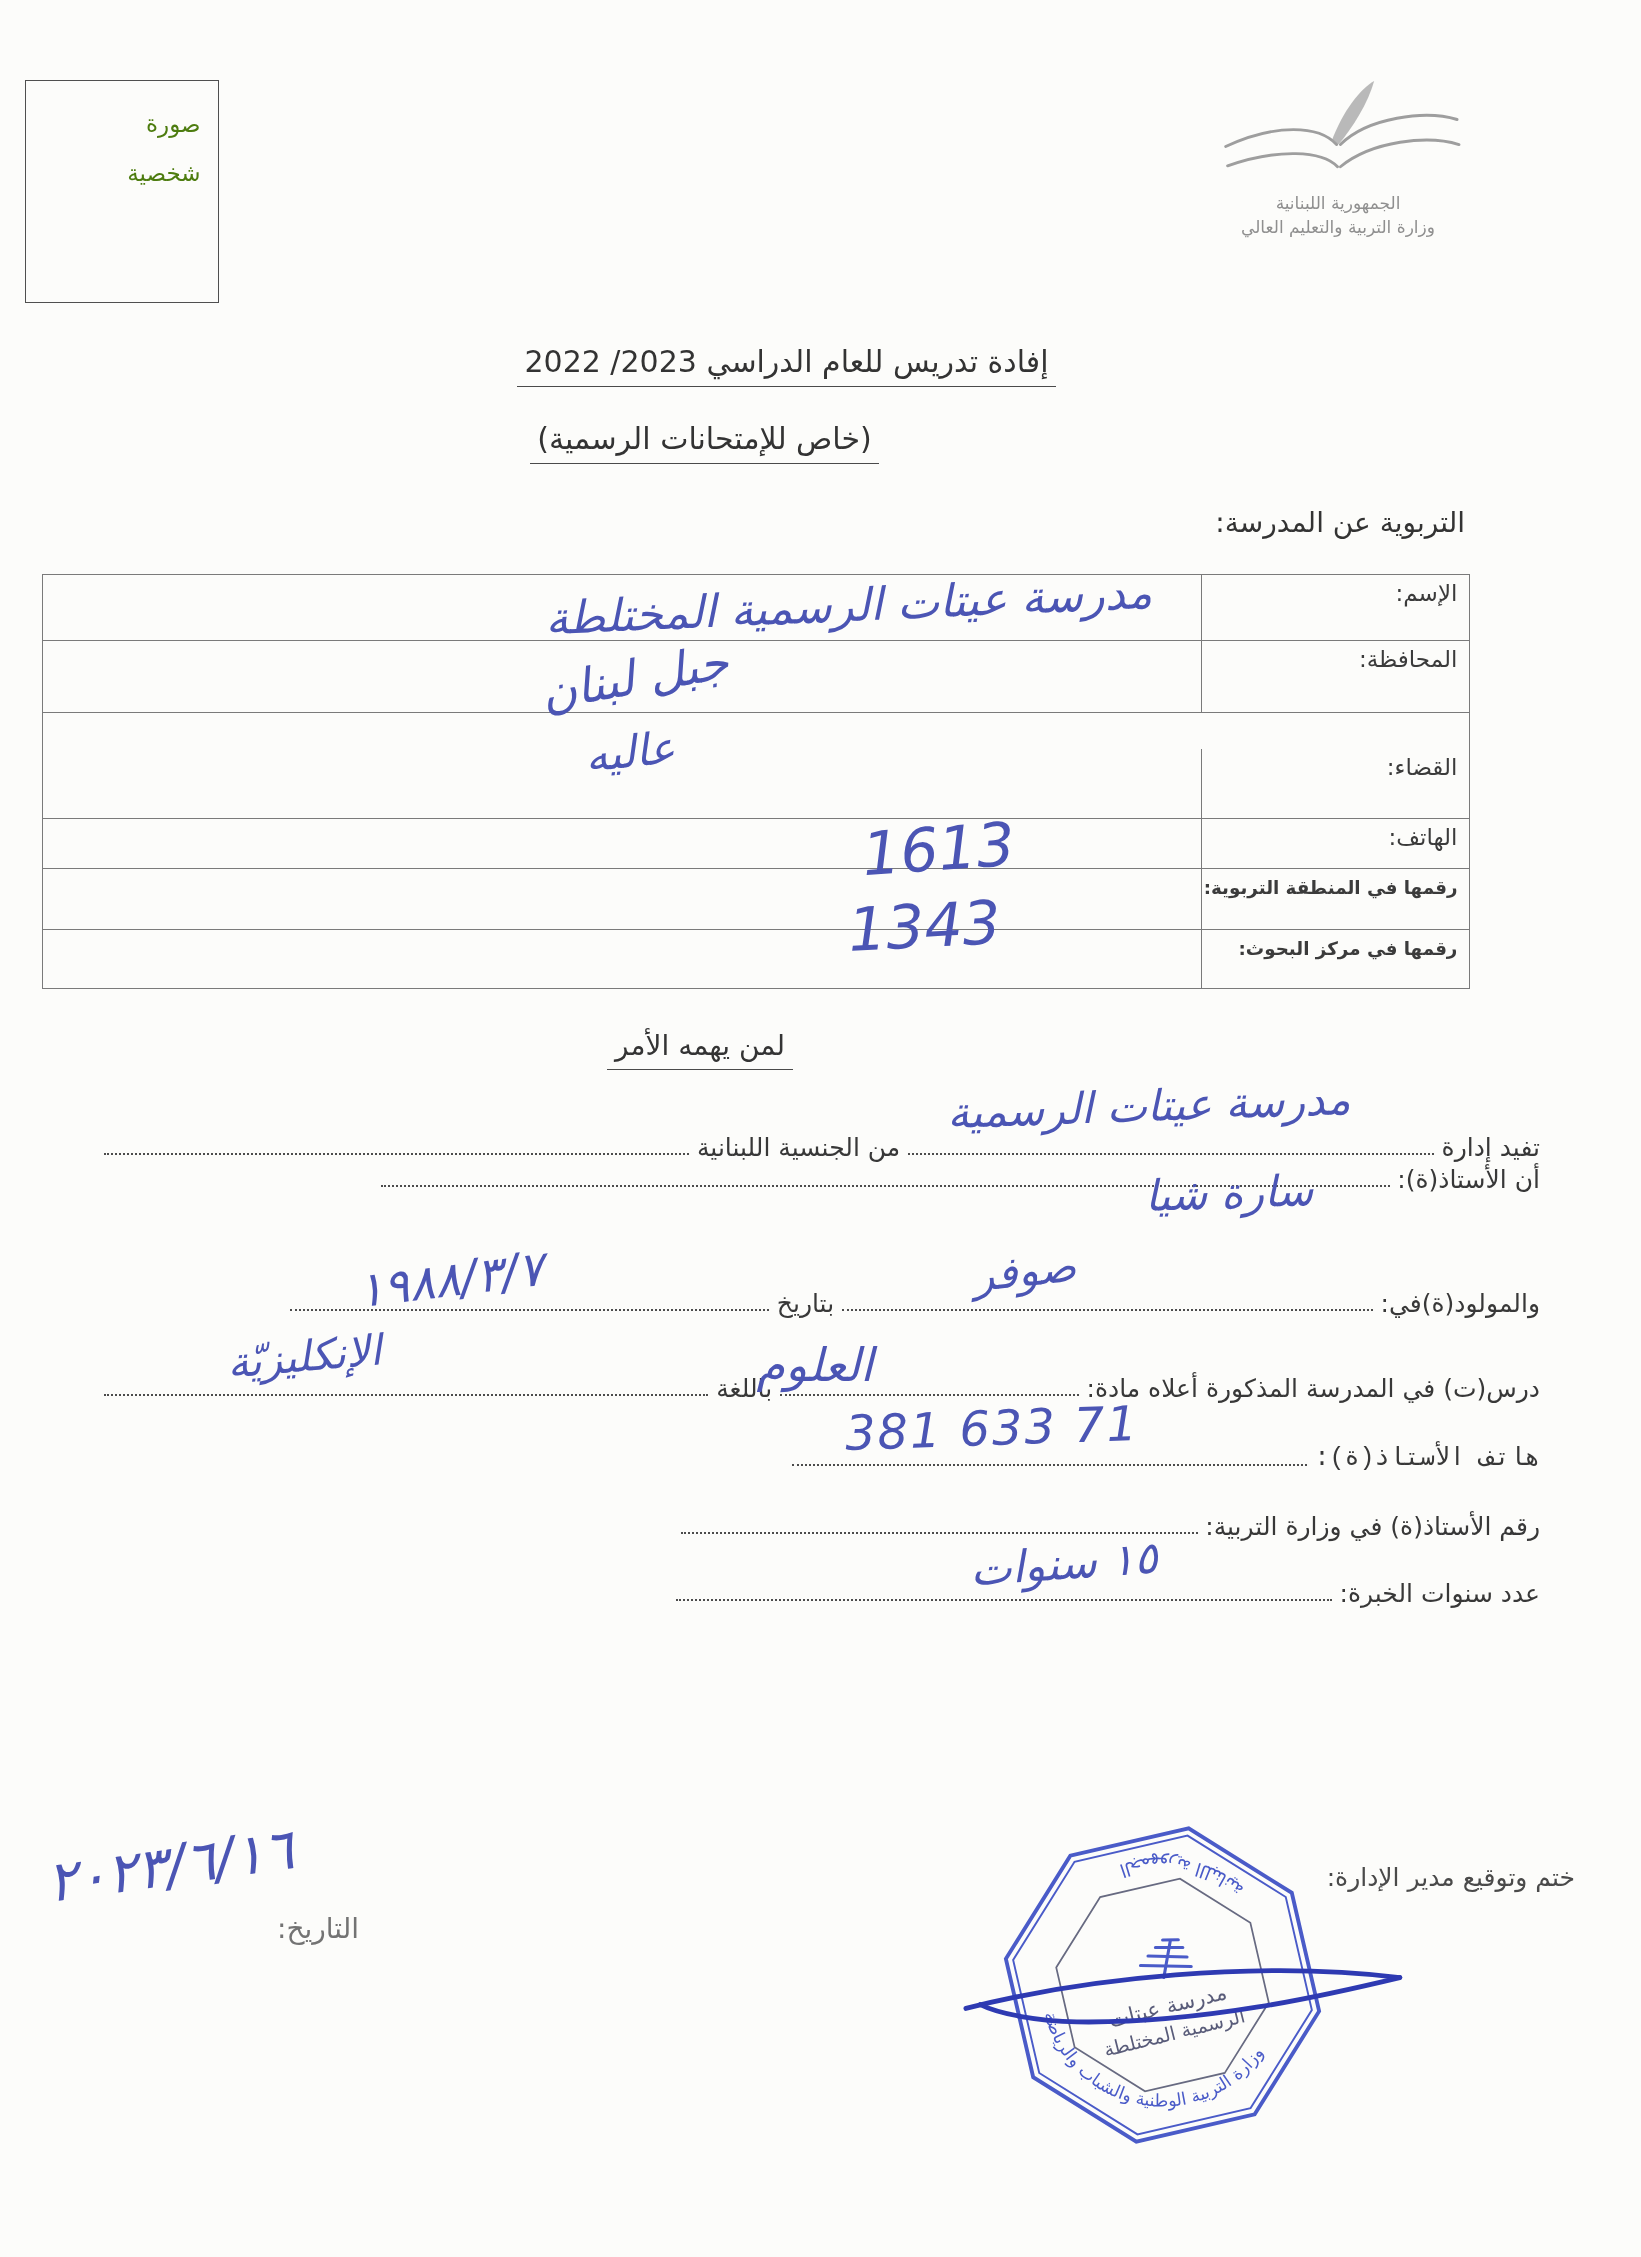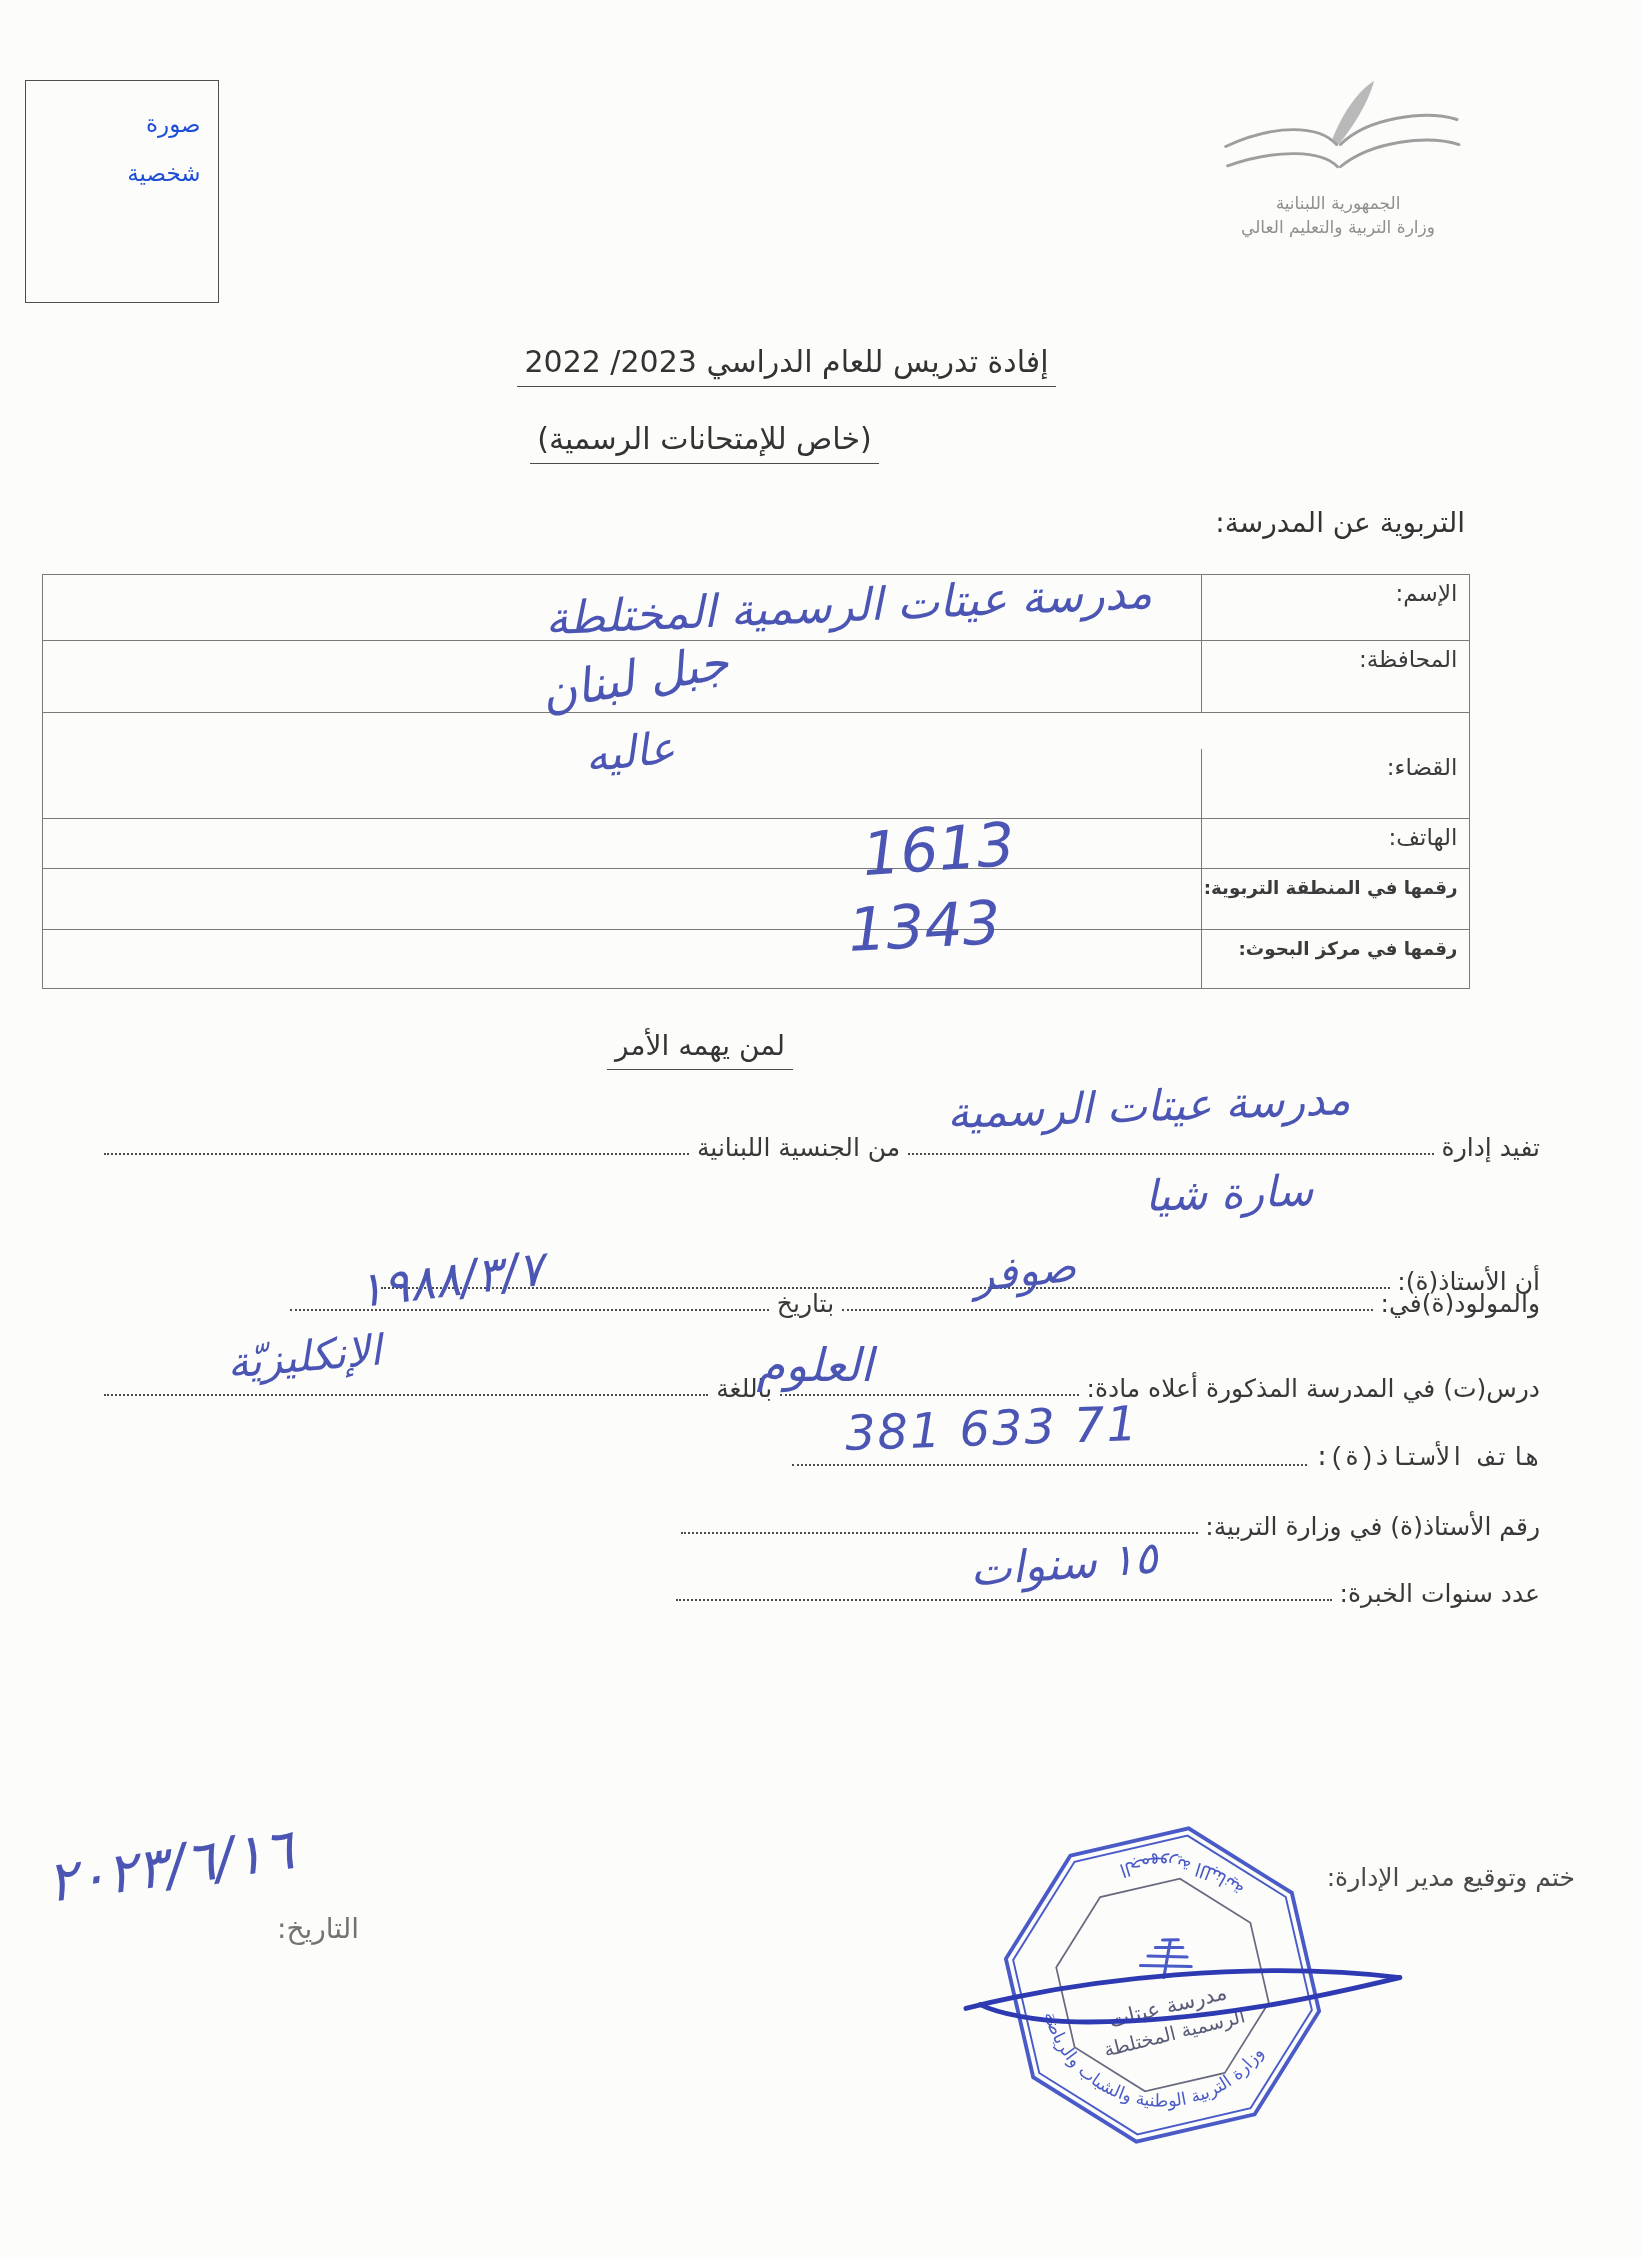--- a/index.html
+++ b/index.html
@@ -11,21 +11,21 @@
   .page{
     position:relative; width:1641px; height:2257px; margin:0 auto;
     background:var(--paper); overflow:hidden;
     font-family:"DejaVu Sans",sans-serif; color:var(--print);
   }
   .abs{position:absolute;}
   .nowrap{white-space:nowrap;}
 
   
   .photo-box{left:25px; top:80px; width:194px; height:223px; border:1.9px solid #4f4f4f;
-             padding:19.3px 17.4px 0 0; text-align:right; color:#1d4ed8; font-size:23px; line-height:49px;}
+             padding:19.3px 17.4px 0 0; text-align:right; color:#4d7c0f; font-size:23px; line-height:49px;}
 
   
   .logo{left:1205px; top:79px; width:266px; text-align:center;}
   .logo-text{margin-top:0; color:#8f8f8f; font-size:17px; line-height:24px; letter-spacing:0.5px;}
 
   
   .title-line{left:0; right:68px; top:344px; text-align:center; font-size:30px; color:#333;}
   .subtitle-line{left:0; right:232px; top:421px; text-align:center; font-size:30px; color:#333;}
   .underlined{display:inline-block; border-bottom:1.9px solid #4a4a4a; padding:0 7.7px 6.8px;}
   .info-heading{right:176px; top:506px; font-size:28px; color:#333;}
@@ -41,21 +41,21 @@
   .r1{height:66px;} .r2{height:72px;} .r3{height:70px;margin-top:36px;} .r4{height:50px;} .r5{height:61px;} .r6{height:58px;}
 
   
   .order-heading{left:0; right:241px; top:1029px; text-align:center; font-size:28px; color:#343434;}
   .bline{position:absolute; direction:rtl; display:flex; align-items:flex-end; column-gap:7.7px;
          height:44px; font-size:25px; color:var(--print); white-space:nowrap;}
   .dots{height:0; border-bottom:2.9px dotted #4c4c4c; align-self:flex-end; margin-bottom:6.8px;}
   .grow{flex:1;}
   .w545{width:526px;} .w550{width:531px;} .w310{width:299px;}
   .L1{top:1118px; right:101px; left:104px;}
-  .L2{top:1252px; right:101px; left:381px;}
+  .L2{top:1150px; right:101px; left:381px;}
   .L3{top:1274px; right:101px; left:290px;}
   .L4{top:1359px; right:101px; left:104px;}
   .L5{top:1429px; right:101px; left:792px;font-family:Liberation Mono, monospace;}
   .L6{top:1497px; right:101px; left:681px;}
   .L7{top:1564px; right:101px; left:676px;}
 
   
   .hw{position:absolute; color:var(--ink); font-style:italic; white-space:nowrap; direction:rtl;
       font-family:"DejaVu Sans",sans-serif;}
   .hw-school-table{right:488px; top:579px;  font-size:45px; transform:rotate(-2.5deg);}

